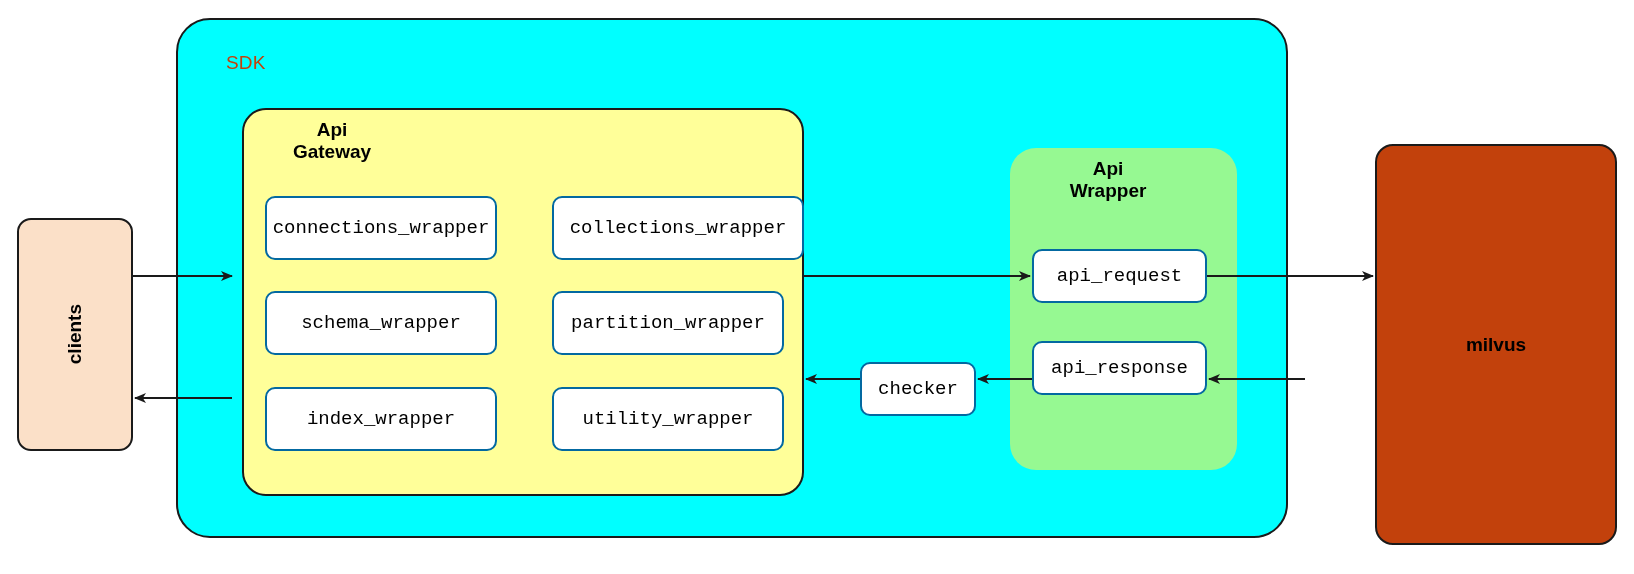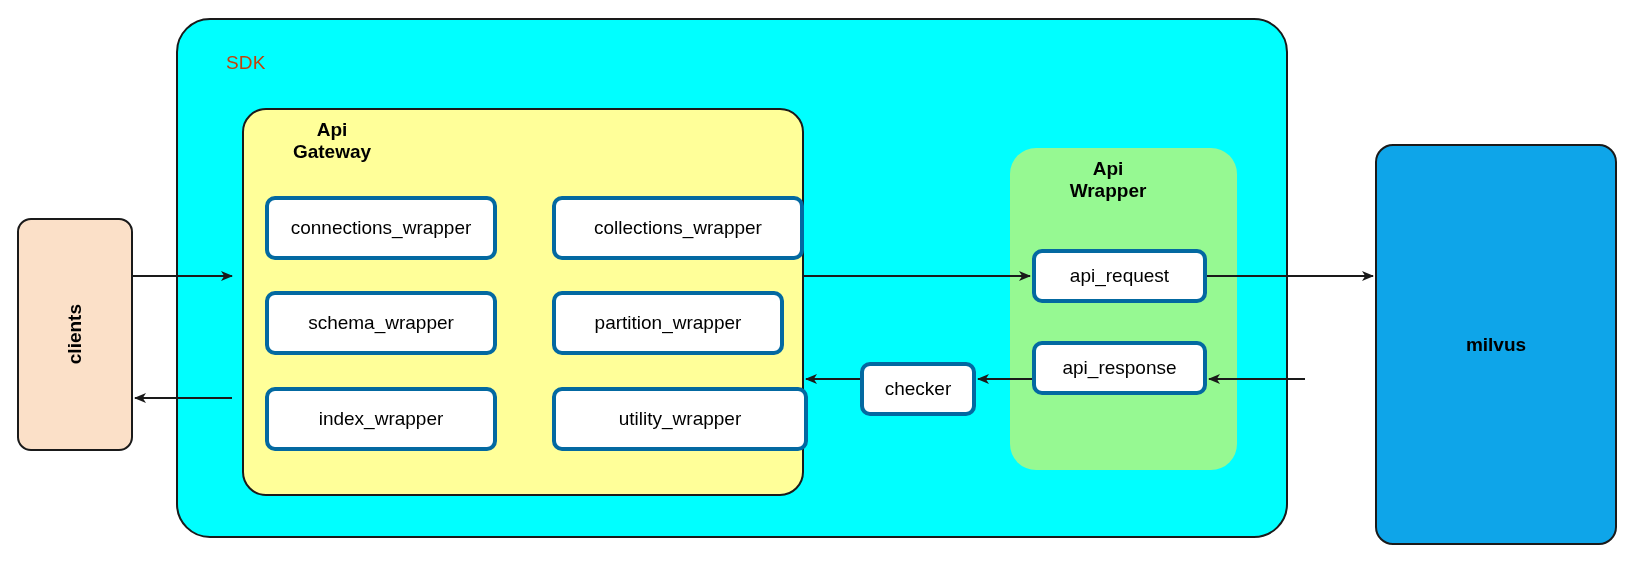--- a/index.html
+++ b/index.html
@@ -88,28 +88,29 @@
     font-weight: bold;
     line-height: 1.18;
     color: #000000;
   }
 
   
   .node {
     position: absolute;
     box-sizing: border-box;
     background: #ffffff;
-    border: 4px solid #0369a1;
+    border: 2px solid #0369a1;
     border-radius: 10px;
     display: flex;
     align-items: center;
     justify-content: center;
     font-size: 19px;
     color: #000000;
     text-align: center;
+    font-family: Liberation Mono, monospace;
   }
 
   
   #clients-box {
     left: 17px;
     top: 218px;
     width: 116px;
     height: 233px;
     background: #fbe0c8;
     border-radius: 14px;
@@ -123,21 +124,21 @@
     transform: rotate(180deg);
     white-space: nowrap;
   }
 
   
   #milvus-box {
     left: 1375px;
     top: 144px;
     width: 242px;
     height: 401px;
-    background: #0ea5e9;
+    background: #c2410c;
     border-radius: 18px;
   }
   #milvus-label {
     font-size: 19px;
     font-weight: bold;
     color: #000000;
   }
 
   
   #checker-box {
@@ -184,21 +185,21 @@
   </div>
   <div class="node" style="left:265px; top:291px; width:232px; height:64px;align-items:center;">
     <span>schema_wrapper</span>
   </div>
   <div class="node" style="left:552px; top:291px; width:232px; height:64px;">
     <span>partition_wrapper</span>
   </div>
   <div class="node" style="left:265px; top:387px; width:232px; height:64px;">
     <span>index_wrapper</span>
   </div>
-  <div class="node" style="left:552px; top:387px; width:256px; height:64px;">
+  <div class="node" style="left:552px; top:387px; width:232px; height:64px;">
     <span>utility_wrapper</span>
   </div>
 
   <div class="box" id="api-gateway-container">
     <div id="api-gateway-label">
       <span>Api</span><br>
       <span>Wrapper</span>
     </div>
   </div>
 

